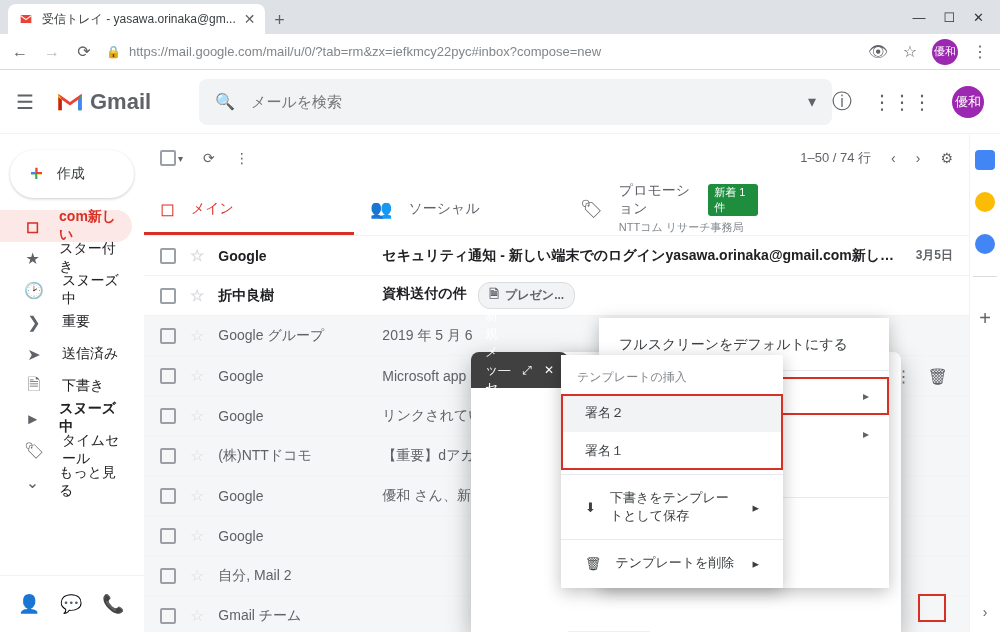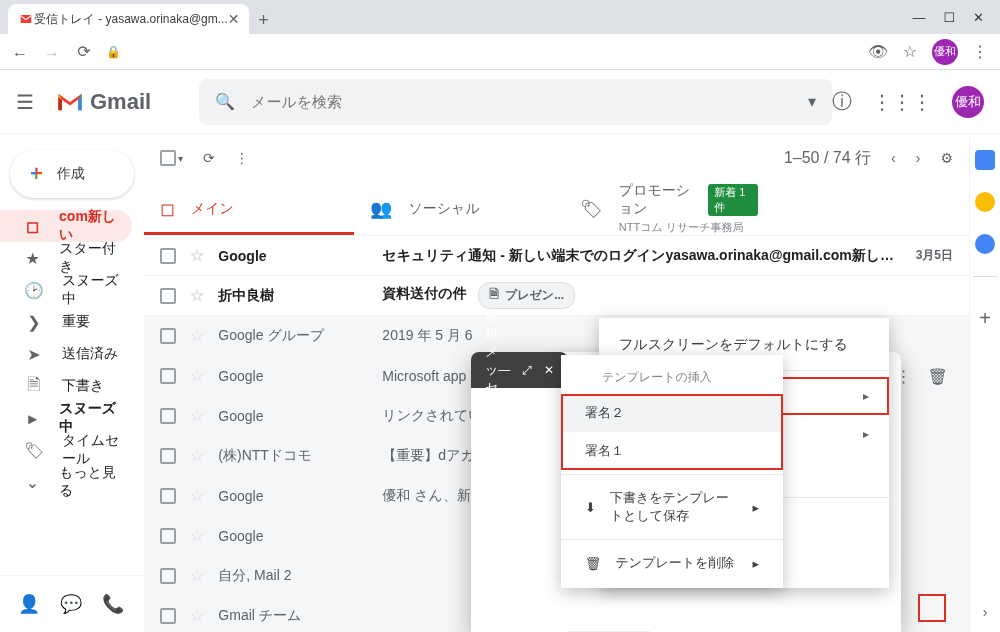--- a/index.html
+++ b/index.html
@@ -1,20 +1,20 @@
 <!DOCTYPE html>
 <html><head>
 <meta charset="utf-8">
 <style>
 * { margin: 0; padding: 0; box-sizing: border-box; font-family: Arial, "Hiragino Sans", "Meiryo", sans-serif; }
 body { width: 1000px; height: 632px; background: #fff; overflow: hidden; position: relative; }
 
 
 .browser-tabs { height: 34px; background: #dee1e6; display: flex; align-items: flex-end; padding-left: 8px; }
-.tab { background: #fff; height: 30px; border-radius: 8px 8px 0 0; display: flex; align-items: center; padding: 0 10px; font-size: 12px; color: #3c4043; min-width: 190px; }
+.tab { background: #fff; height: 30px; border-radius: 8px 8px 0 0; display: flex; align-items: center; padding: 0 10px; gap: 8px; font-size: 12px; color: #3c4043; min-width: 190px; }
 .tab-favicon { width: 16px; height: 16px; }
 .tab-close { color: #5f6368; font-size: 14px; margin-left: auto; }
 .new-tab { width: 28px; height: 28px; display: flex; align-items: center; justify-content: center; color: #5f6368; font-size: 18px; }
 .win-controls { margin-left: auto; display: flex; gap: 18px; padding: 0 16px; align-items: center; height: 34px; color: #333; font-size: 13px; }
 
 .browser-bar { height: 36px; background: #fff; display: flex; align-items: center; padding: 0 10px; gap: 12px; border-bottom: 1px solid #dadce0; }
 .nav-btn { color: #5f6368; font-size: 16px; width: 20px; text-align: center; }
 .nav-btn.disabled { color: #bdc1c6; }
 .url-bar { flex: 1; display: flex; align-items: center; gap: 8px; font-size: 13px; color: #80868b; }
 .url-bar .lock { color: #5f6368; font-size: 12px; }
@@ -42,21 +42,21 @@
 .sb-item .sb-icon { width: 20px; color: #5f6368; font-size: 16px; text-align: center; }
 .sb-item.active .sb-icon { color: #d93025; }
 .sb-item.bold { font-weight: 600; }
 .sb-bottom { margin-top: auto; display: flex; gap: 6px; padding: 10px 12px; border-top: 1px solid #f1f3f4; }
 .sb-bottom-icon { width: 36px; height: 36px; display: flex; align-items: center; justify-content: center; color: #5f6368; font-size: 18px; }
 
 
 .main { flex: 1; display: flex; flex-direction: column; position: relative; }
 .toolbar { height: 48px; display: flex; align-items: center; padding: 0 16px; gap: 20px; color: #5f6368; font-size: 14px; }
 .toolbar .spacer { flex: 1; }
-.toolbar .page-info { font-size: 16px; color: #5f6368; }
+.toolbar .page-info { font-size: 13px; color: #5f6368; }
 .tb-icon { color: #5f6368; }
 .cb-box { width: 16px; height: 16px; border: 2px solid #9aa0a6; border-radius: 2px; display: inline-block; }
 .cb-wrap { display: flex; align-items: center; gap: 2px; }
 .cb-dd { font-size: 10px; color: #5f6368; }
 
 .cat-tabs { display: flex; height: 54px; border-bottom: 1px solid #f1f3f4; }
 .cat-tab { flex: 1; max-width: 210px; display: flex; align-items: center; padding: 0 16px; gap: 16px; font-size: 14px; color: #5f6368; position: relative; }
 .cat-tab.active { color: #d93025; }
 .cat-tab.active::after { content: ''; position: absolute; bottom: 0; left: 0; right: 0; height: 3px; background: #d93025; }
 .cat-icon { font-size: 18px; }
@@ -91,21 +91,21 @@
 .cw-toolbar { height: 48px; display: flex; align-items: center; padding: 0 14px; gap: 16px; color: #5f6368; font-size: 16px; }
 
 
 .menu1 { position: absolute; right: 12px; bottom: 44px; width: 290px; background: #fff; box-shadow: 0 4px 16px rgba(0,0,0,0.25); padding: 8px 0; z-index: 20; font-size: 14px; color: #3c4043; }
 .menu1-item { padding: 10px 20px; display: flex; align-items: center; justify-content: space-between; }
 .menu1-sep { height: 1px; background: #e8eaed; margin: 6px 0; }
 .menu1-item .sub-arrow { color: #5f6368; font-size: 12px; }
 .menu1-item.hl { outline: 2px solid #d93025; outline-offset: -2px; }
 
 .menu2 { position: absolute; left: 417px; bottom: 44px; width: 222px; background: #fff; box-shadow: 0 4px 16px rgba(0,0,0,0.25); padding: 6px 0; z-index: 19; font-size: 13px; color: #3c4043; }
-.menu2-header { padding: 8px 16px; color: #80868b; font-size: 12px; margin-left: 25px; }
+.menu2-header { padding: 8px 16px; color: #80868b; font-size: 12px; }
 .menu2-item { padding: 10px 24px; display: flex; align-items: center; gap: 14px; }
 .menu2-item.hover { background: #f1f3f4; }
 .menu2-sep { height: 1px; background: #e8eaed; margin: 4px 0; }
 .hl-box { outline: 2px solid #d93025; outline-offset: -2px; }
 
 .more-hl { position: absolute; right: 54px; bottom: 10px; width: 28px; height: 28px; border: 2px solid #d93025; z-index: 30; pointer-events: none; }
 
 svg { display: block; }
 </style>
 </head>
@@ -127,20 +127,21 @@
     <span>✕</span>
   </div>
 </div>
 
 <div class="browser-bar">
   <span class="nav-btn">←</span>
   <span class="nav-btn disabled">→</span>
   <span class="nav-btn">⟳</span>
   <div class="url-bar">
     <span class="lock">🔒</span>
+    <span>https://mail.google.com/mail/u/0/?tab=rm&amp;zx=iefkmcy22pyc#inbox?compose=new</span>
   </div>
   <span class="nav-btn">👁</span>
   <span class="nav-btn">☆</span>
   <div class="avatar-small">優和</div>
   <span class="nav-btn">⋮</span>
 </div>
 
 <div class="gm-header">
   <span class="menu-icon">☰</span>
   <div class="gm-logo">

